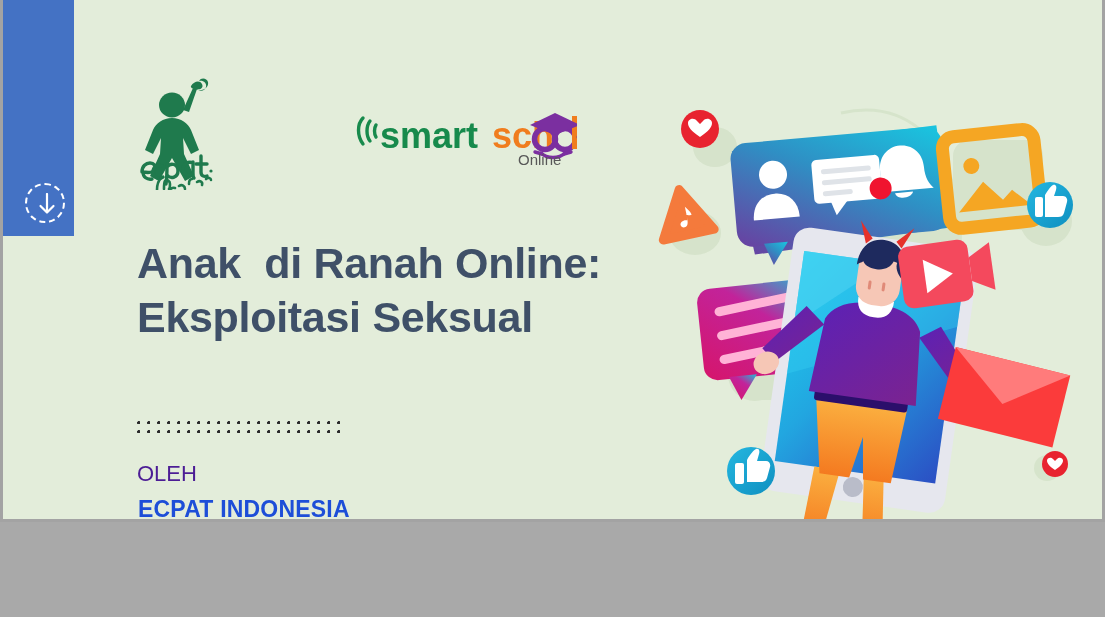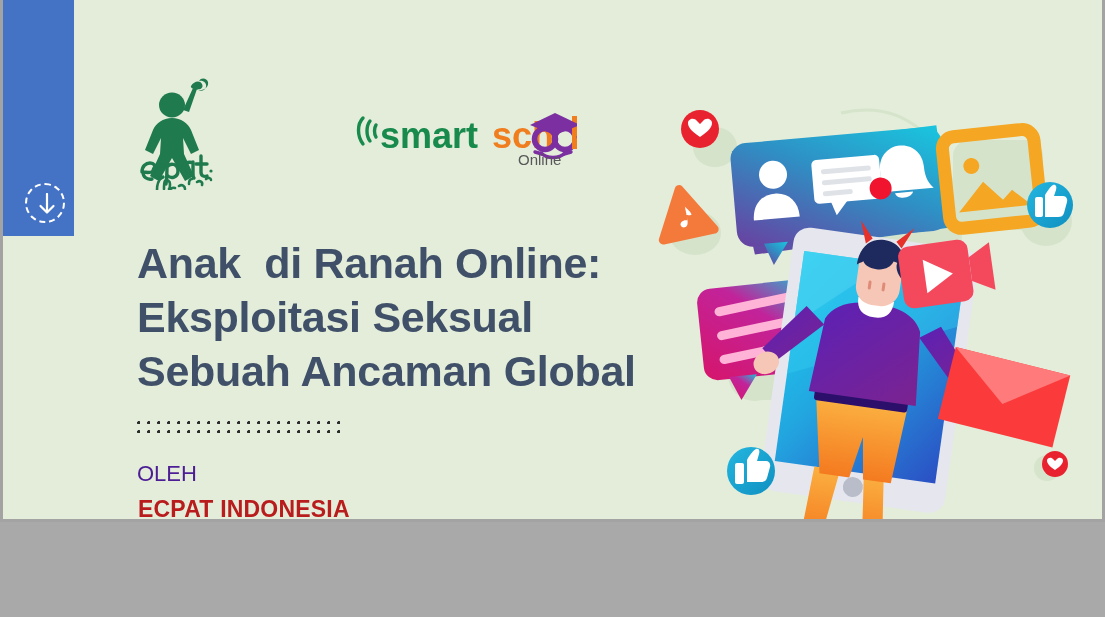--- a/index.html
+++ b/index.html
@@ -48,21 +48,21 @@
   #divider{
     position:absolute;left:134px;top:421px;width:208px;height:14px;
     background-image:
       radial-gradient(circle at 1.6px 1.6px, #2b2b2b 1.4px, transparent 1.6px);
     background-size:10px 9px;
     background-repeat:repeat;
   }
 
   
   #oleh{position:absolute;left:134px;top:461px;font-size:22px;color:#4c1d95;}
-  #author{position:absolute;left:135px;top:496px;font-size:23px;font-weight:bold;color:#b91c1c;letter-spacing:.2px;}
+  #author{position:absolute;left:135px;top:496px;font-size:23px;font-weight:bold;color:#1d4ed8;letter-spacing:.2px;}
 
   
   #illustration{position:absolute;left:640px;top:85px;width:450px;height:460px;}
   #illustration svg{display:block;}
 </style>
 </head>
 <body>
 
 <div id="slide">
 
@@ -146,21 +146,20 @@
         <path d="M186 44 l7,2 M222 44 l-7,2" stroke="#7b2fa0" stroke-width="3.4" stroke-linecap="round"></path>
 
         <text x="169" y="57" font-family="'Liberation Sans', sans-serif" font-size="15" fill="#585858">Online</text>
       </svg>
     </div>
   </div>
 
   <div id="title">
     <div>Anak  di Ranah Online:</div>
     <div>Eksploitasi Seksual</div>
-    <div>Sebuah Ancaman Global</div>
   </div>
 
   <div id="divider"></div>
 
   <div id="oleh">OLEH</div>
   <div id="author">ECPAT INDONESIA</div>
 
   <div id="illustration">
     <svg width="450" height="460" viewBox="0 0 450 460">
       <defs>

